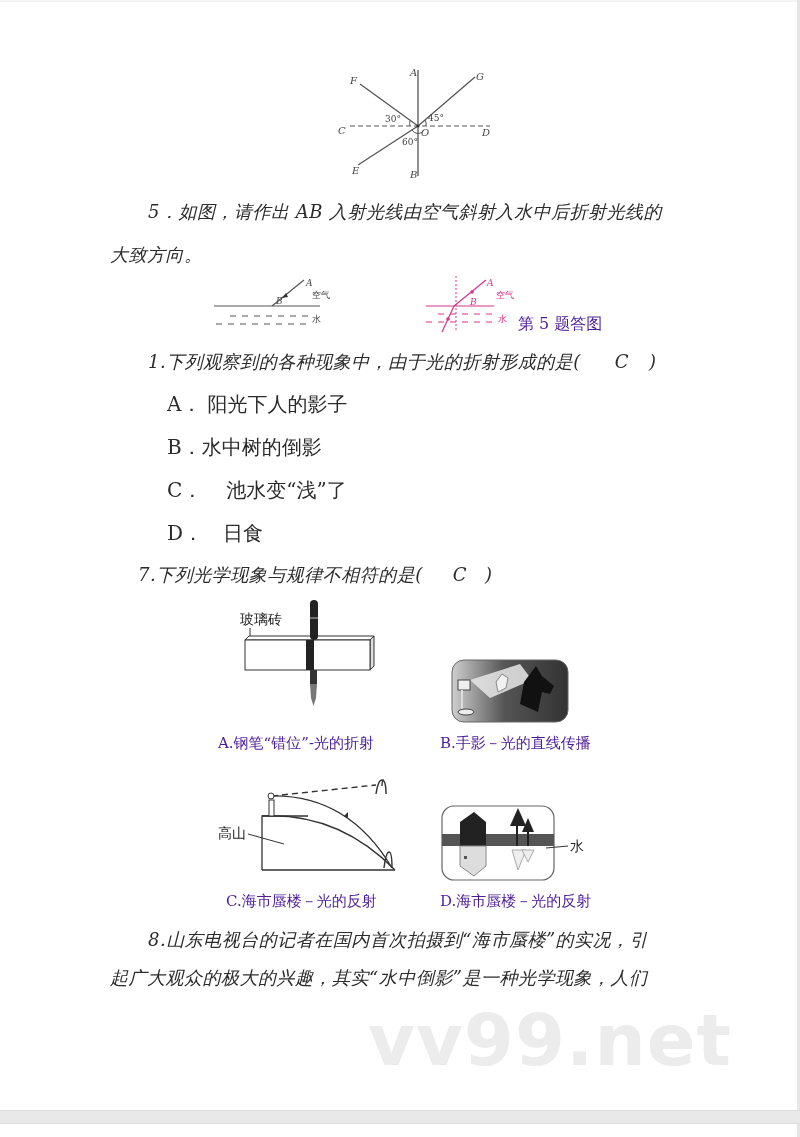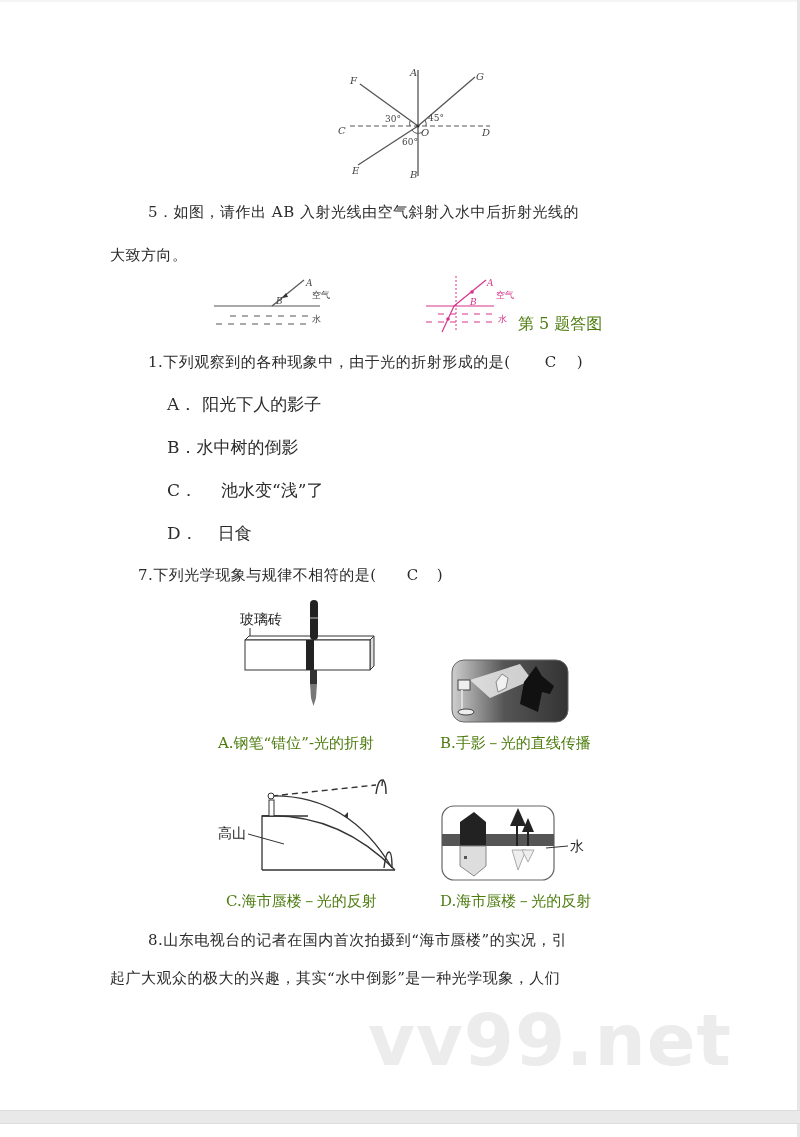--- a/index.html
+++ b/index.html
@@ -10,24 +10,24 @@
     color:#2b2b2b;
   }
   .page-edge-right {
     position:absolute; top:0; right:0; width:3px; height:1137px;
     background:#e6e6e6;
   }
   .page-top-strip {
     position:absolute; top:0; left:0; width:800px; height:2px; background:#f4f4f4;
   }
   .abs { position:absolute; }
-  .line { position:absolute; font-size:15px; line-height:24px; white-space:nowrap; letter-spacing:0.5px; }
-  .opt { position:absolute; font-size:17px; line-height:24px; white-space:nowrap; }
+  .line { position:absolute; font-size:18px; line-height:24px; white-space:nowrap; letter-spacing:0.5px;font-style:italic; }
+  .opt { position:absolute; font-size:20px; line-height:24px; white-space:nowrap; }
   .ans { display:inline-block; }
-  .caption { position:absolute; font-size:15px; white-space:nowrap; color:#4d7c0f; }
+  .caption { position:absolute; font-size:15px; white-space:nowrap; color:#4c1d95; }
   .watermark {
     position:absolute; left:368px; top:998px;
     font-family:"DejaVu Sans","Liberation Sans",sans-serif;
     font-weight:bold; font-size:72px; letter-spacing:1px;
     color:#ececec;
   }
   .bottom-bar {
     position:absolute; left:0; top:1110px; width:800px; height:12px;
     background:#e9e9e9; border-top:1px solid #dcdcdc; border-bottom:1px solid #dcdcdc;
   }

